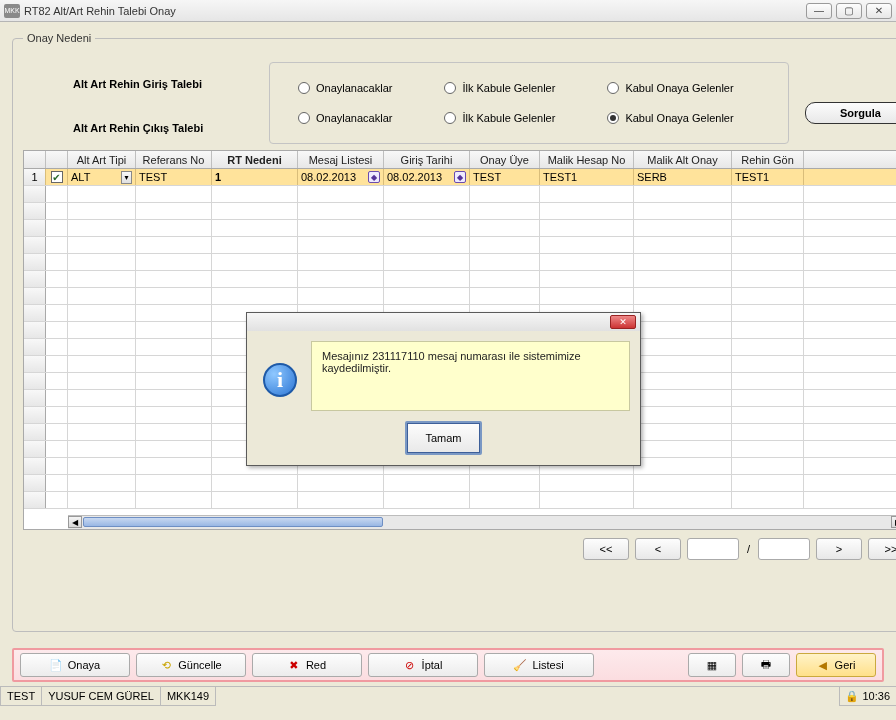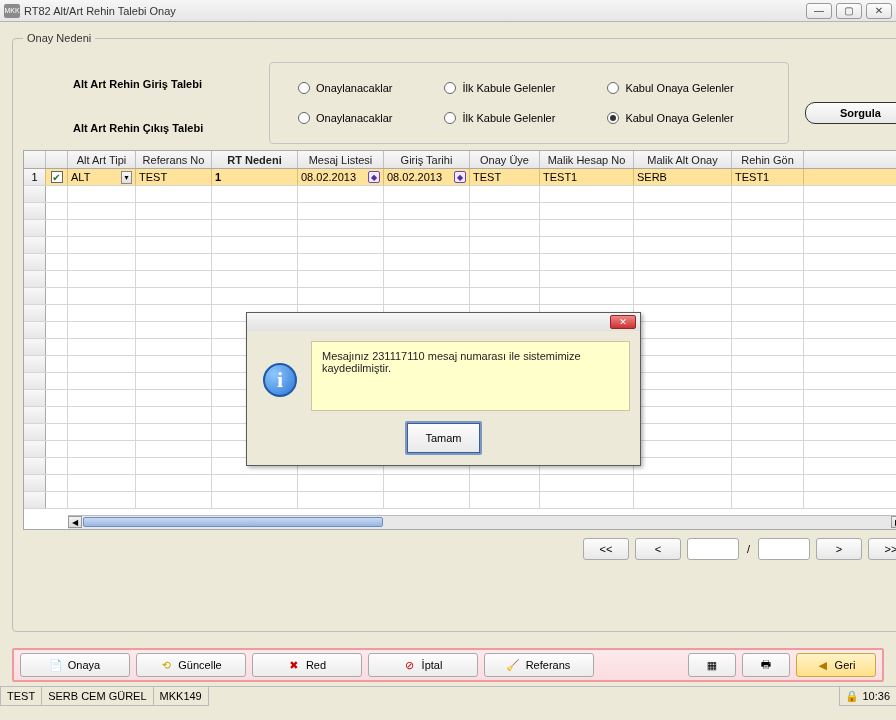--- a/index.html
+++ b/index.html
@@ -478,34 +478,34 @@
   <div class="tbtn">
       <span class="ticon" style="color:#c00;">✖</span>
       <span>Red</span>
     </div>
   <div class="tbtn">
       <span class="ticon" style="color:#c00;">⊘</span>
       <span>İptal</span>
     </div>
   <div class="tbtn">
       <span class="ticon" style="color:#b78a3a;">🧹</span>
-      <span>Referans</span>
+      <span>Listesi</span>
     </div>
   <div style="flex:1"></div>
   <div class="tbtn small">
       <span class="ticon">▦</span>
     </div>
   <div class="tbtn small">
       <span class="ticon">🖶</span>
     </div>
   <div class="tbtn geri">
       <span class="ticon" style="color:#b37800;">◀</span>
       <span>Geri</span>
     </div>
 </div>
 
 <div class="status">
   <div class="cell">TEST</div>
-  <div class="cell">SERB CEM GÜREL</div>
+  <div class="cell">YUSUF CEM GÜREL</div>
   <div class="cell">MKK149</div>
   <div class="spacer"></div>
   <div class="cell"><span class="lock">🔒</span>&nbsp;<span>10:36</span></div>
 </div>
 
 </body></html>

